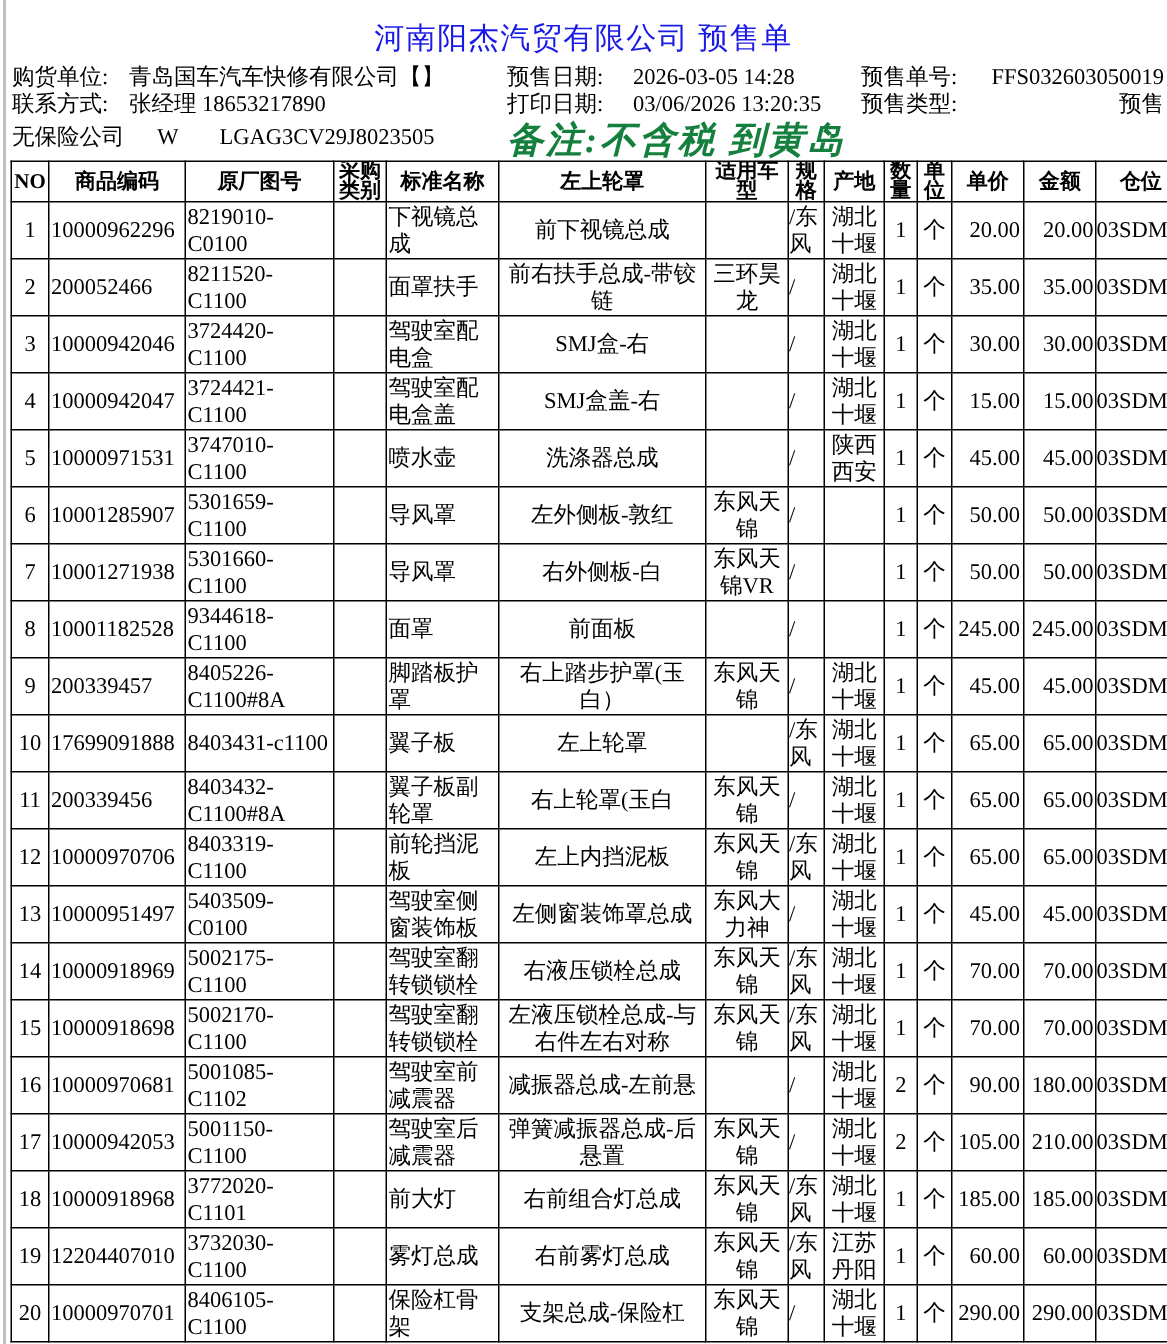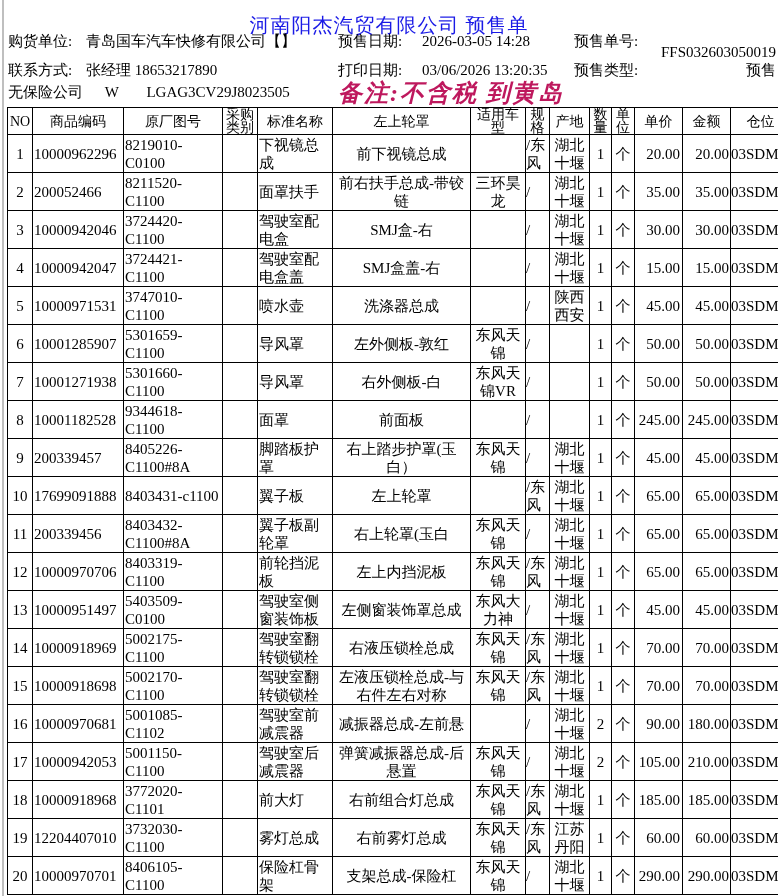--- a/index.html
+++ b/index.html
@@ -19,21 +19,21 @@
   }
   .doc-title {
     position: absolute; top: 12px; left: 0; width: 100%;
     text-align: center;
     font-size: 20px;
     letter-spacing: 1px;
     white-space: nowrap;
   }
   .info { position: absolute; font-size: 15px; line-height: 17px; white-space: nowrap; }
   .lbl { display: inline-block; }
-  .r1 { top: 33px; }
+  .r1 { top: 44px; }
   .r2 { top: 62px; }
   .pos-a { left: 8px; }
   .pos-b { left: 338px; }
   .pos-b .val { position: absolute; left: 84px; }
   .pos-c { left: 574px; }
   .right-edge { position: absolute; right: 2px; top: 44px; text-align: right; }
   .right-edge2 { position: absolute; right: 2px; top: 62px; text-align: right; }
   .insurance { top: 84px; left: 8px; }
   .insurance .gap1 { margin-left: 18px; }
   .insurance .gap2 { margin-left: 24px; }
@@ -47,21 +47,21 @@
     border-collapse: collapse;
     table-layout: fixed;
     width: 783px;
   }
   .items th, .items td {
     border: 1px solid #000;
     overflow: hidden;
     vertical-align: middle;
   }
   .items th {
-    font-size: 14px; line-height: 13px; font-weight: normal;
+    font-size: 14px; line-height: 13px; font-weight: bold;
     height: 26px; text-align: center; padding: 0;
   }
   .items td {
     font-size: 15px; line-height: 18px;
     padding: 0 1px;
     word-break: break-word;
   }
   .items tbody tr { height: 38px; }
   col.w-no{width:25px} col.w-code{width:91px} col.w-oem{width:99px}
   col.w-cat{width:35px} col.w-std{width:75px} col.w-mat{width:138px}
@@ -111,21 +111,21 @@
   </div>
   <div class="info r2 pos-c">预售类型:</div>
   <div class="info right-edge2">预售</div>
 
   <div class="info insurance">
     <span>无保险公司</span>
     <span class="gap1">W</span>
     <span class="gap2">LGAG3CV29J8023505</span>
   </div>
 
-  <div class="note" style="color: #be185d;">备注:不含税  到黄岛</div>
+  <div class="note" style="color: #15803d;">备注:不含税  到黄岛</div>
 
   <table class="items">
     <colgroup>
       <col class="w-no">
         <col class="w-code">
         <col class="w-oem">
         <col class="w-cat">
       <col class="w-std">
         <col class="w-mat">
         <col class="w-veh">

